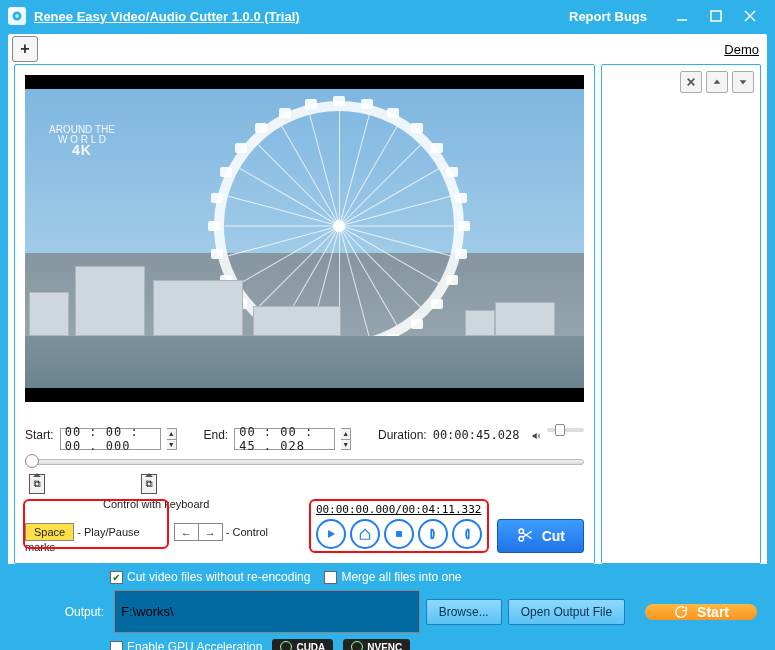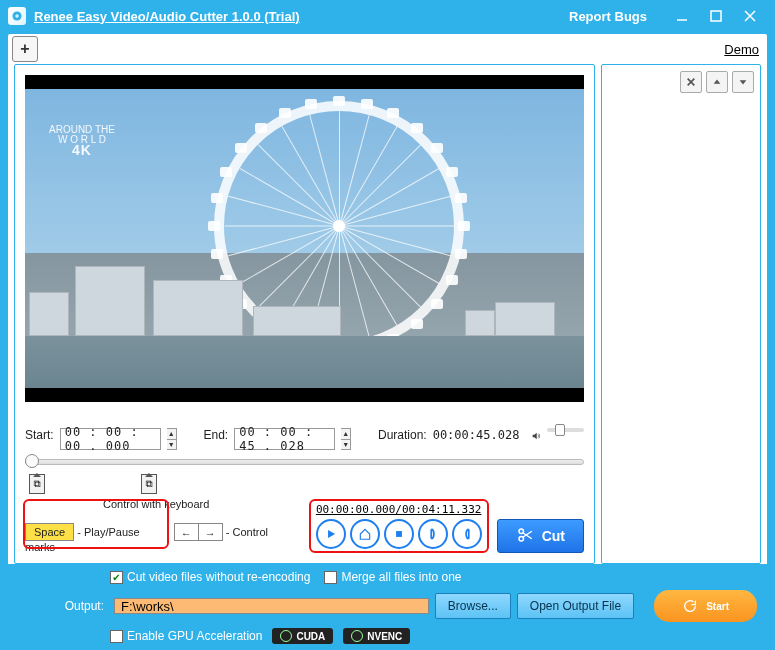--- a/index.html
+++ b/index.html
@@ -88,23 +88,23 @@
 
 
 #bottom{position:absolute;left:0;right:0;bottom:0;height:78px;background:#2fb1e9;padding:6px 10px;color:#fff;font-size:12px;}
 #bottom .row1{display:flex;align-items:center;gap:14px;margin-left:92px;}
 #bottom .row2{display:flex;align-items:center;gap:6px;margin-top:6px;}
 #bottom .row3{display:flex;align-items:center;gap:10px;margin-left:92px;margin-top:6px;}
 .chk{display:flex;align-items:center;gap:4px;cursor:pointer;}
 .chk .box{width:13px;height:13px;background:#fff;border:1px solid #666;display:flex;align-items:center;justify-content:center;}
 .chk .box.checked::after{content:"✔";font-size:10px;color:#0a7d0a;}
 #outLabel{width:86px;text-align:right;margin-right:4px;}
-#outInput{flex:1;height:16px;border:1px solid #888;background:#fdba74;color:#000;padding:0 6px;font-size:13px;}
+#outInput{flex:1;height:43px;border:1px solid #888;background:#0369a1;color:#000;padding:0 6px;font-size:13px;}
 .bluebtn{height:26px;padding:0 12px;border:1px solid #1c7fbd;background:linear-gradient(#8fd8ff,#5cc3f5);color:#06324b;font-size:12px;cursor:pointer;border-radius:2px;display:flex;align-items:center;}
-#startbtn{height:32px;padding:0 28px;border:none;border-radius:15px;background:linear-gradient(#ffb742,#f9941f);color:#fff;font-weight:700;font-size:10px;cursor:pointer;display:flex;align-items:center;gap:8px;}
+#startbtn{height:16px;padding:0 28px;border:none;border-radius:15px;background:linear-gradient(#ffb742,#f9941f);color:#fff;font-weight:700;font-size:14px;cursor:pointer;display:flex;align-items:center;gap:8px;}
 #startbtn svg{width:16px;height:16px;fill:none;stroke:#fff;stroke-width:2;}
 .gpubadge{display:flex;align-items:center;gap:4px;background:#222;color:#fff;padding:2px 8px;border-radius:3px;font-size:10px;font-weight:600;}
 .gpubadge .eye{width:12px;height:12px;border:1.5px solid #9f9;border-radius:50%;}
 </style>
 </head>
 <body>
 
 <div id="titlebar">
   <div class="app-icon">
     <svg viewBox="0 0 24 24">

